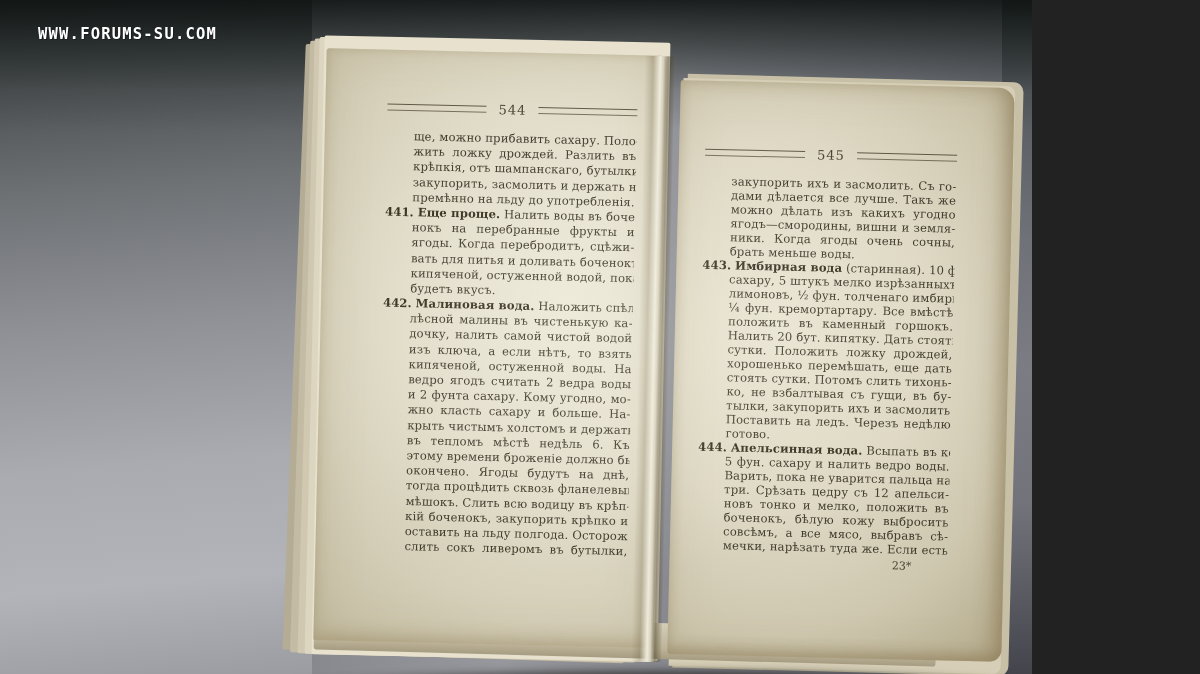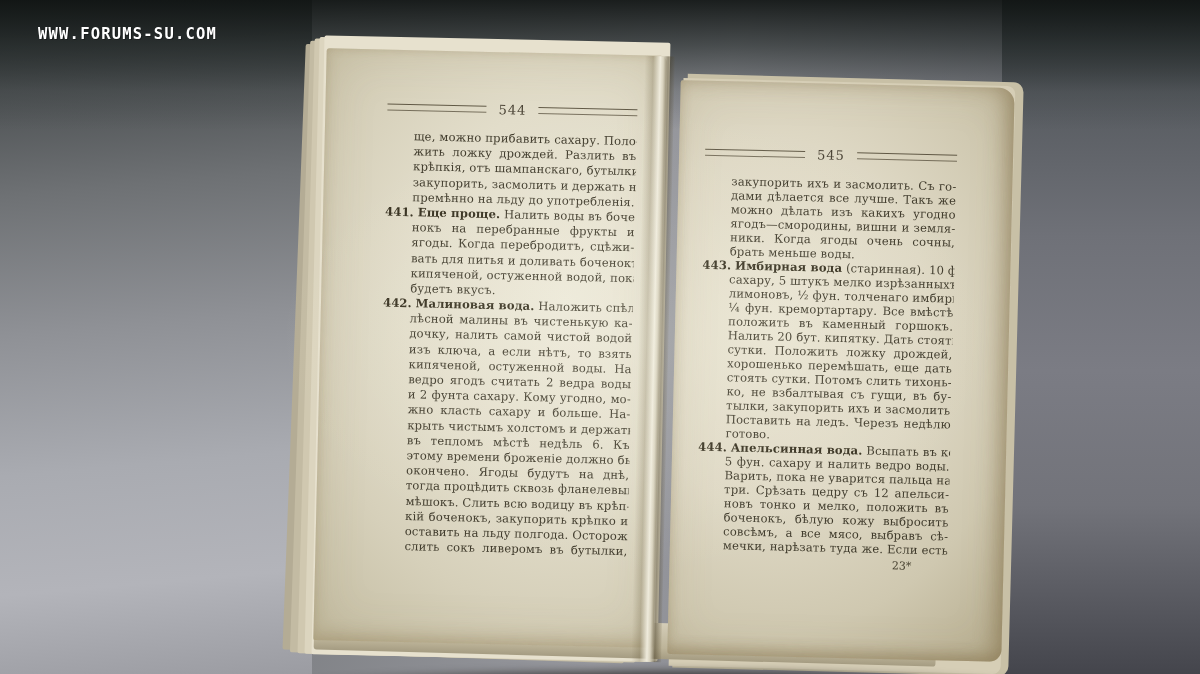--- a/index.html
+++ b/index.html
@@ -1,16 +1,16 @@
 <!DOCTYPE html>
 <html><head>
 <meta charset="utf-8">
 <style>
   html,body{margin:0;padding:0;background:#222;}
-  .photo{position:relative;width:1200px;height:674px;overflow:hidden;
+  .photo{position:relative;width:1032px;height:674px;overflow:hidden;
          font-family:"DejaVu Serif",serif;}
 
   
   .bg-base{position:absolute;inset:0;
     background:linear-gradient(103deg,#55585a 0%,#7e8084 30%,#97989e 55%,#7e7f86 78%,#606168 100%);}
   .bg-left{position:absolute;left:0;top:0;width:312px;height:100%;
     background:linear-gradient(175deg,#2e3233 0%,#4b4f51 12%,#6e7174 28%,#8f9196 48%,#a9abb1 68%,#b3b4ba 85%,#9b9ca2 100%);}
   .bg-right{position:absolute;left:1002px;right:0;top:0;height:100%;
     background:linear-gradient(180deg,#34393c 0%,#575b60 14%,#6f7178 35%,#7b7c84 55%,#72737a 75%,#53545b 92%,#44454c 100%);}
   .bg-top{position:absolute;left:0;top:0;right:0;height:130px;

